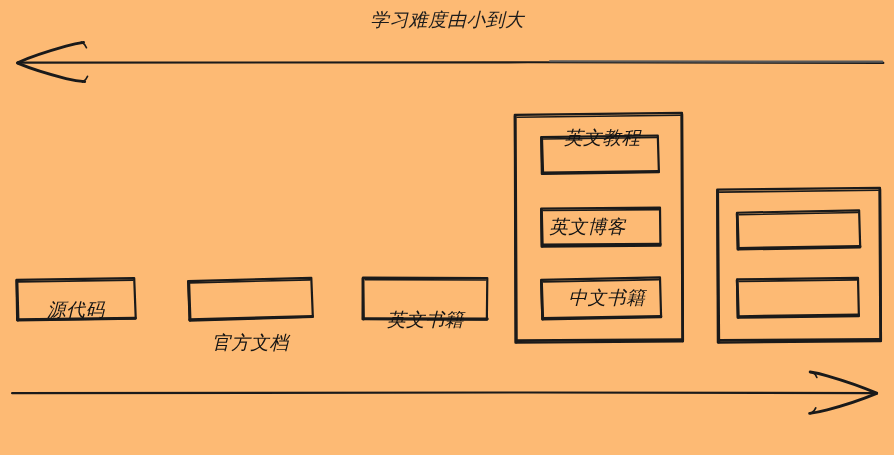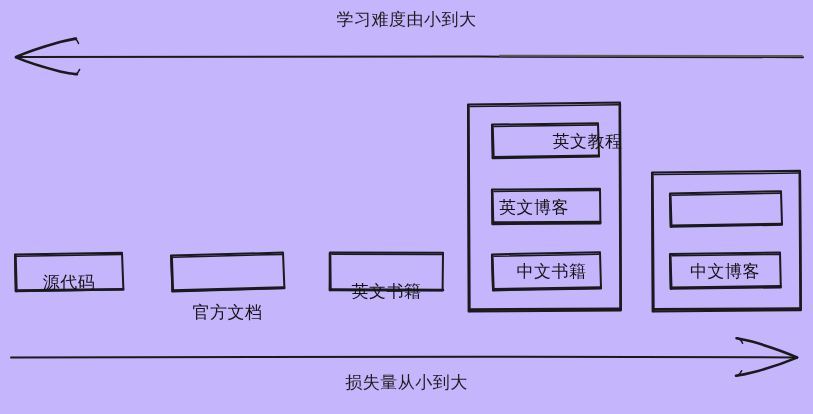--- a/index.html
+++ b/index.html
@@ -9,22 +9,23 @@
     background: #ffffff;
   }
   body {
     font-family: "DejaVu Sans", "Liberation Sans", sans-serif;
     color: #1a1a1a;
   }
   #canvas {
     position: relative;
     width: 813px;
     height: 414px;
-    background: #c4b5fd;
+    background: #fdba74;
     overflow: hidden;
+    font-style: italic;
   }
   #sketch-layer {
     position: absolute;
     left: 0;
     top: 0;
     width: 813px;
     height: 414px;
     pointer-events: none;
   }
   .axis-label {
@@ -161,30 +162,28 @@
     <g>
       <path class="stk stk-med" d="M670,254 L780,252.6 L780.8,287.4 L670.6,288.8 Z"></path>
       <path class="stk stk-thin" d="M672,255.8 L778.8,254.4"></path>
       <path class="stk stk-thick" d="M671.2,287.8 L780.6,286.4"></path>
       <path class="stk stk-thick" d="M670.2,254.8 L671.2,288.4"></path>
     </g>
   </svg>
 
   <div class="axis-label" id="top-axis-label">学习难度由小到大</div>
 
-  <div class="axis-label" id="bottom-axis-label">损失量从小到大</div>
 
   <div class="node-label" style="left:15px; top:263px; width:108px; height:37px;">源代码</div>
 
   <div class="node-label" style="left:171px; top:253px; width:113px; height:37px;margin-top:40px;">官方文档</div>
 
   <div class="node-label" style="left:330px; top:252px; width:113px; height:38px;margin-top:20px;">英文书籍</div>
 
-  <div class="node-label" style="left:492px; top:123px; width:111px; height:35px;margin-left:40px;">英文教程</div>
+  <div class="node-label" style="left:492px; top:108px; width:111px; height:35px;">英文教程</div>
 
   <div class="node-label" style="left:492px; top:189px; width:84px; height:35px;">英文博客</div>
 
   <div class="node-label" style="left:492px; top:253px; width:108px; height:36px;padding-left:11px;">中文书籍</div>
 
 
-  <div class="node-label" style="left:670px; top:253px; width:110px; height:35px;">中文博客</div>
 
 </div>
 
 </body></html>

